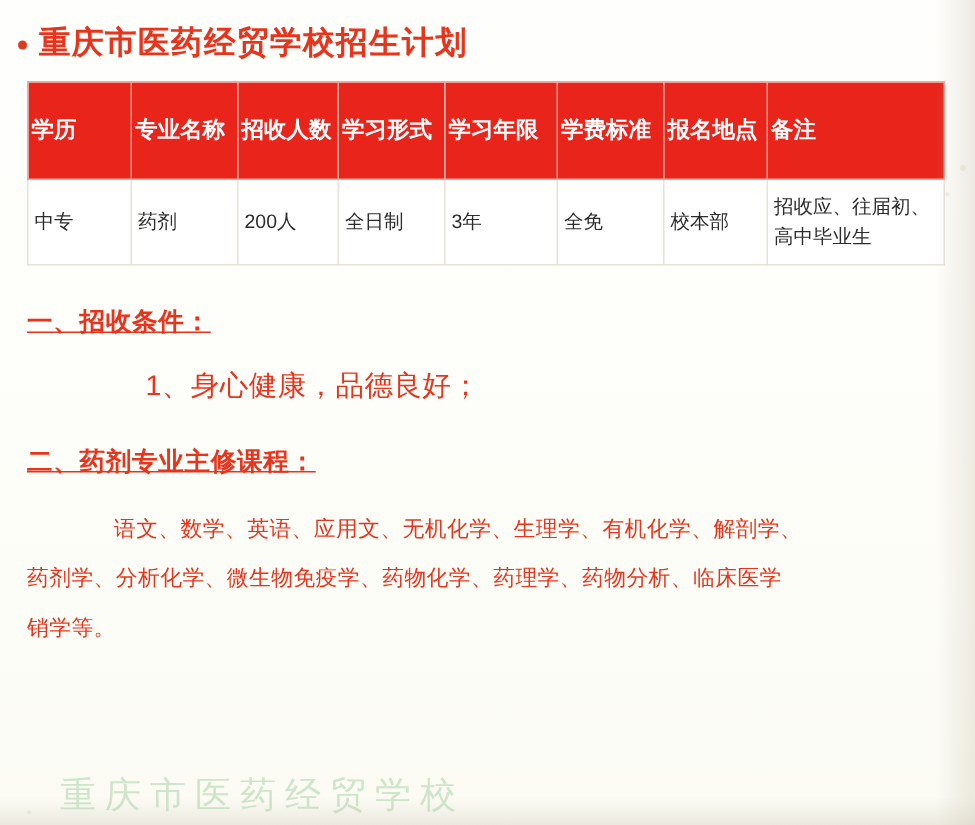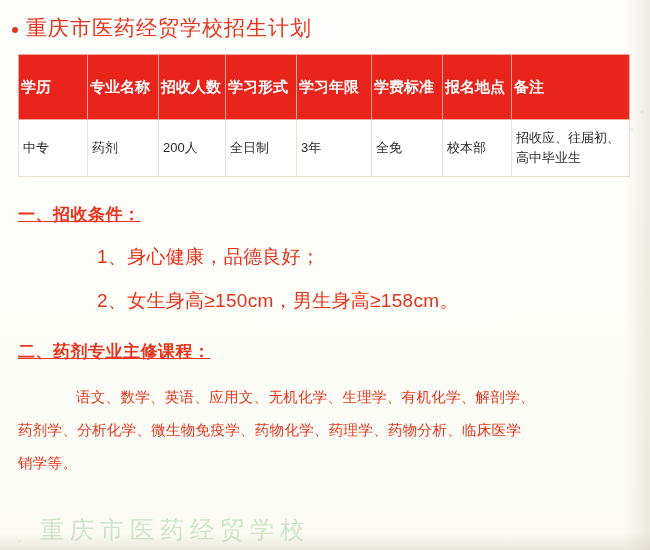--- a/index.html
+++ b/index.html
@@ -37,21 +37,21 @@
   .title-dot {
     width: 6px;
     height: 6px;
     background: #e03a1e;
     border-radius: 50%;
     margin-right: 8px;
     margin-top: 4px;
   }
   .doc-title {
     font-size: 21px;
-    font-weight: normal;
+    font-weight: bold;
     color: #e8341c;
     letter-spacing: 1px;
     white-space: nowrap;
   }
   table.plan {
     border-collapse: collapse;
     margin: 6px 0 0 18px;
     width: 612px;
     table-layout: fixed;
   }
@@ -179,21 +179,20 @@
         <td>3年</td>
         <td>全免</td>
         <td>校本部</td>
         <td class="remark-cell">招收应、往届初、高中毕业生</td>
       </tr>
     </tbody>
   </table>
 
   <div class="section-head">一、招收条件：</div>
   <div class="bullet-line">1、身心健康，品德良好；</div>
-  <div class="bullet-line">2、女生身高≥150cm，男生身高≥158cm。</div>
 
   <div class="section-head">二、药剂专业主修课程：</div>
   <div class="courses">
     <span class="indent">语文、数学、英语、应用文、无机化学、生理学、有机化学、解剖学、</span>
     <span class="flat">药剂学、分析化学、微生物免疫学、药物化学、药理学、药物分析、临床医学</span>
     <span class="flat">销学等。</span>
   </div>
 
   <div class="watermark">重庆市医药经贸学校</div>
   <div class="edge-shadow"></div>

